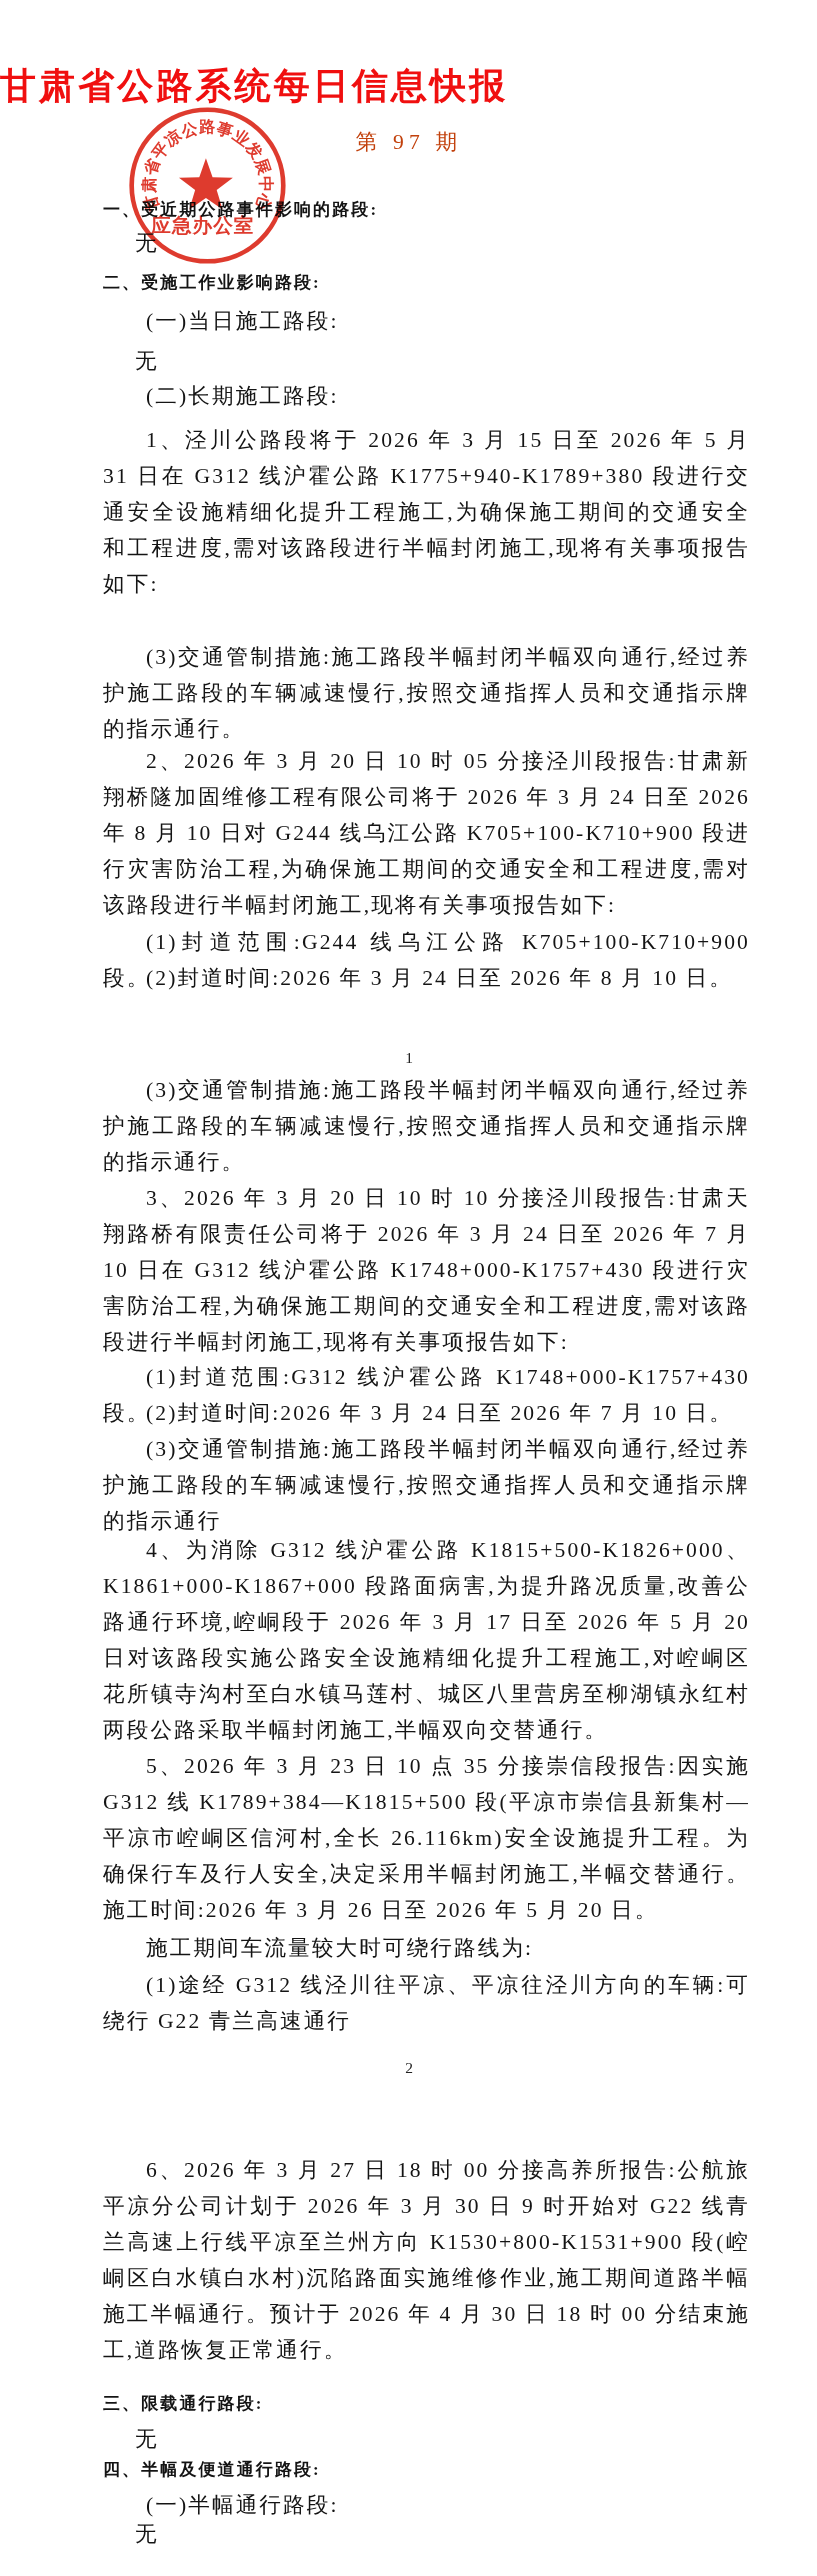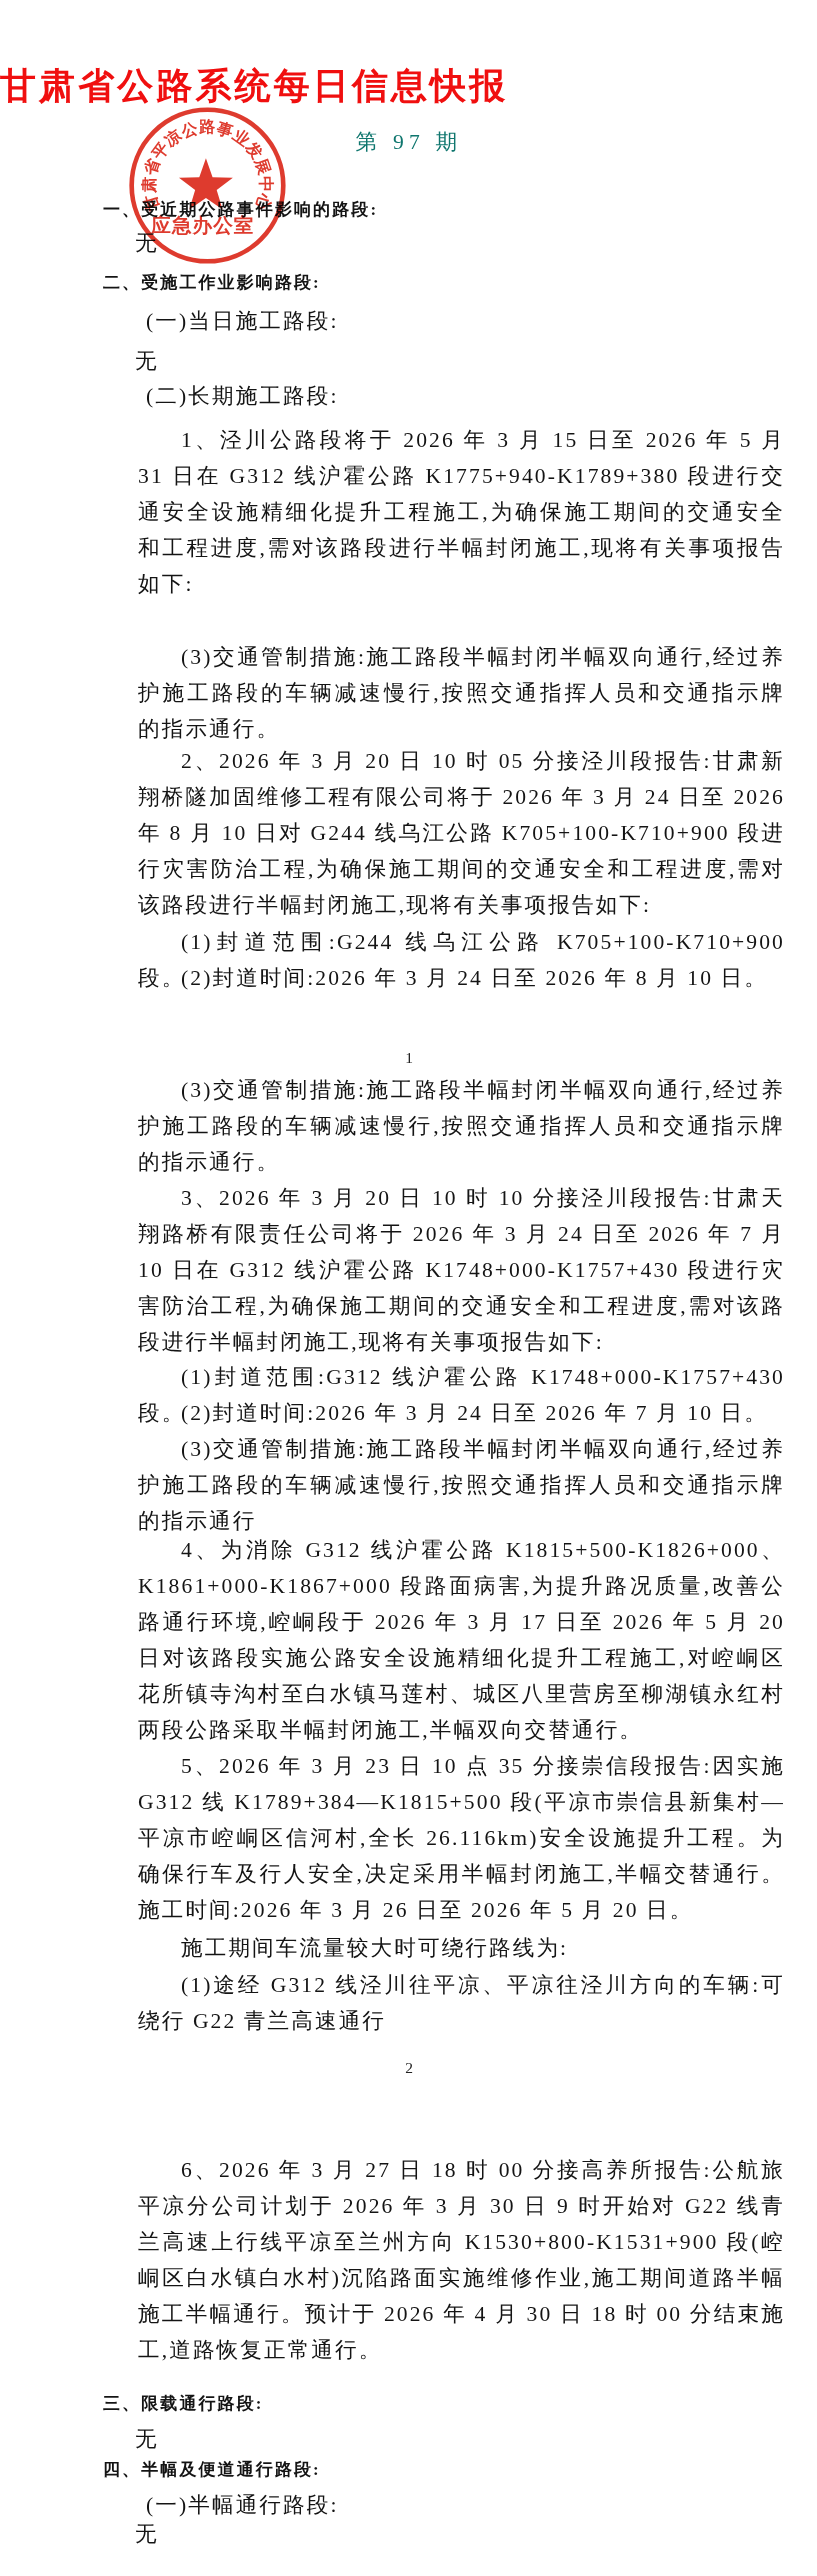--- a/index.html
+++ b/index.html
@@ -22,21 +22,21 @@
     line-height: 42px;
     color: #f00f0f;
   }
   .issue-no {
     position: absolute;
     top: 129px; left: 0; width: 100%;
     text-align: center;
     font-size: 21.6px;
     letter-spacing: 5.2px;
     line-height: 26px;
-    color: #0f766e;
+    color: #c2410c;
   }
   .filing {
     position: absolute;
     top: 163px; left: 99px;
     width: 613px; height: 21px;
     border-bottom: 1.5px solid #000000;
     font-size: 19.6px;
     font-weight: bold;
     line-height: 21px;
     white-space: nowrap;
@@ -51,21 +51,21 @@
     width: 647px;
     font-size: 21.6px;
     line-height: 36px;
     letter-spacing: 2.1px;
     text-align: justify;
     color: #141414;
   }
   .h    { font-weight: bold; font-size: 17px; }
   .sub  { text-indent: 43px; }
   .none { text-indent: 32px; }
-  .para { text-indent: 43px; margin-left: 35px; }
+  .para { text-indent: 43px; }
   .pgnum {
     left: 0; width: 100%;
     text-align: center;
     font-size: 15.5px;
     line-height: 18.5px;
     letter-spacing: 0;
     text-indent: 0;
     color: #222222;
   }
 

